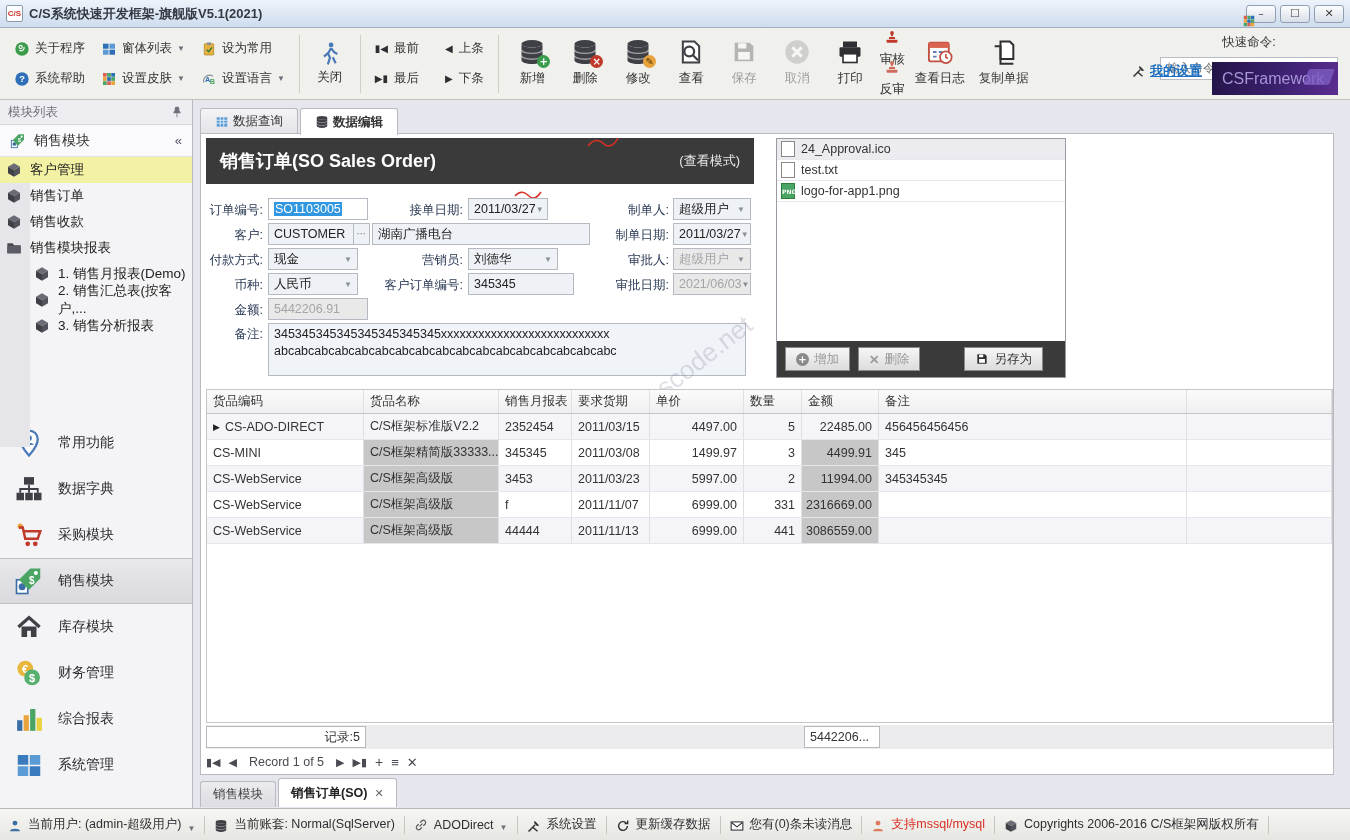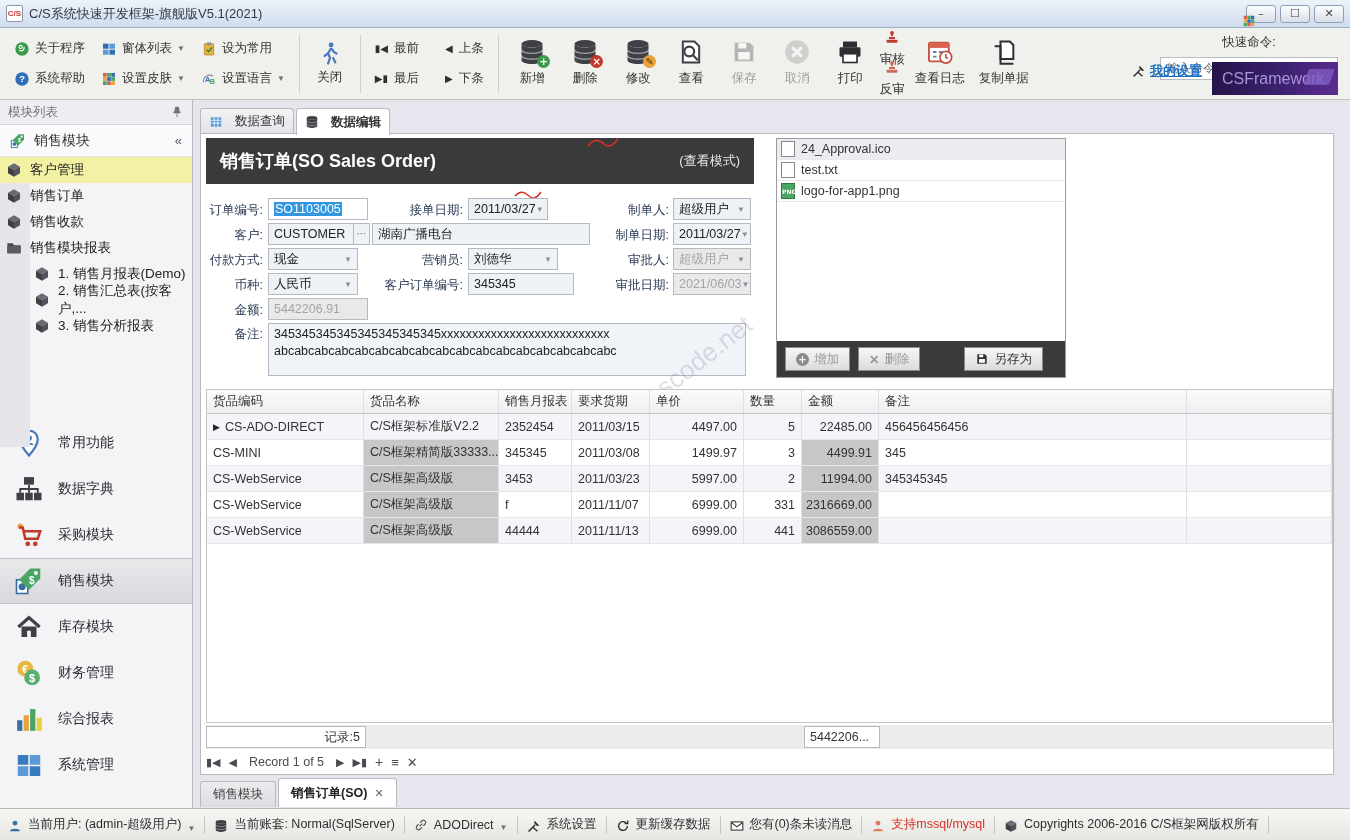--- a/index.html
+++ b/index.html
@@ -6,21 +6,21 @@
   html,body { width:1350px; height:840px; }
   body { font-family:"Liberation Sans","DejaVu Sans",sans-serif; font-size:12px; color:#333;
          background:#e8e8ef; overflow:hidden; position:relative; }
 
   
   .titlebar { position:absolute; left:0; top:0; width:1350px; height:28px;
     background:linear-gradient(#eef3fa,#cfdcee); border-bottom:1px solid #9fb0c4;
     display:flex; align-items:center; padding:0 6px; }
   .app-icon { width:17px; height:17px; background:#fff; border:1px solid #8899aa; border-radius:2px;
     font:bold 8px/15px "Liberation Sans",sans-serif; color:#d0342c; text-align:center; margin-right:6px; }
-  .app-title { font-weight:normal; font-size:13px; color:#333a44; }
+  .app-title { font-weight:bold; font-size:13px; color:#333a44; }
   .win-btns { margin-left:auto; display:flex; gap:4px; }
   .win-btn { width:30px; height:18px; background:linear-gradient(#fdfdfd,#d8dfe8); border:1px solid #8fa0b4;
     border-radius:3px; font:11px/16px "DejaVu Sans",sans-serif; text-align:center; color:#444; }
 
   
   .toolbar { position:absolute; left:0; top:28px; width:1350px; height:72px;
     background:linear-gradient(#f7f7f4,#ececе6,#ececе8); background-color:#f0f0ec;
     border-bottom:1px solid #c4c4ba; display:flex; align-items:center; padding:0 8px; }
   .tb-sep { width:1px; height:58px; background:#cfcfc6; margin:0 8px; }
   .tb-menu { display:grid; grid-auto-flow:column; grid-template-rows:repeat(2,30px); column-gap:4px; align-items:center; }
@@ -66,21 +66,21 @@
   .tree-item.child { padding-left:34px; }
   .sb-spacer { flex:1; }
   .sb-modules { padding-bottom:20px; }
   .mod-btn { height:46px; display:flex; align-items:center; gap:14px; padding:0 14px; font-size:14px; color:#2b2b30; }
   .mod-btn.sel { background:linear-gradient(#e9e9ec,#d9d9de); border-top:1px solid #bfbfc6; border-bottom:1px solid #bfbfc6; }
   .ic30 { width:30px; height:30px; flex:0 0 30px; }
 
   
   .main { position:absolute; left:193px; top:100px; width:1157px; height:708px; background:#e6e6ee; }
   .tabstrip { position:absolute; left:7px; top:8px; height:26px; display:flex; gap:2px; }
-  .wtab { display:flex; align-items:center; gap:12px; padding:0 8px; font-size:12.5px; color:#333;
+  .wtab { display:flex; align-items:center; gap:4px; padding:0 14px; font-size:12.5px; color:#333;
     background:linear-gradient(#f4f4f6,#e2e2e8); border:1px solid #b9b9c0; border-bottom:none; border-radius:3px 3px 0 0; }
   .wtab.active { background:#fff; font-weight:bold; position:relative; z-index:2; height:27px; }
   .card { position:absolute; left:7px; top:33px; width:1134px; height:642px; background:#fff;
     border:1px solid #b9b9c0; }
 
   
   .banner { position:absolute; left:5px; top:4px; width:548px; height:46px; background:#3a3a3a; color:#fff;
     display:flex; align-items:center; padding:0 14px; }
   .banner .ttl { font-size:18px; font-weight:bold; }
   .banner .mode { margin-left:auto; font-size:13px; color:#e8e8e8; }

